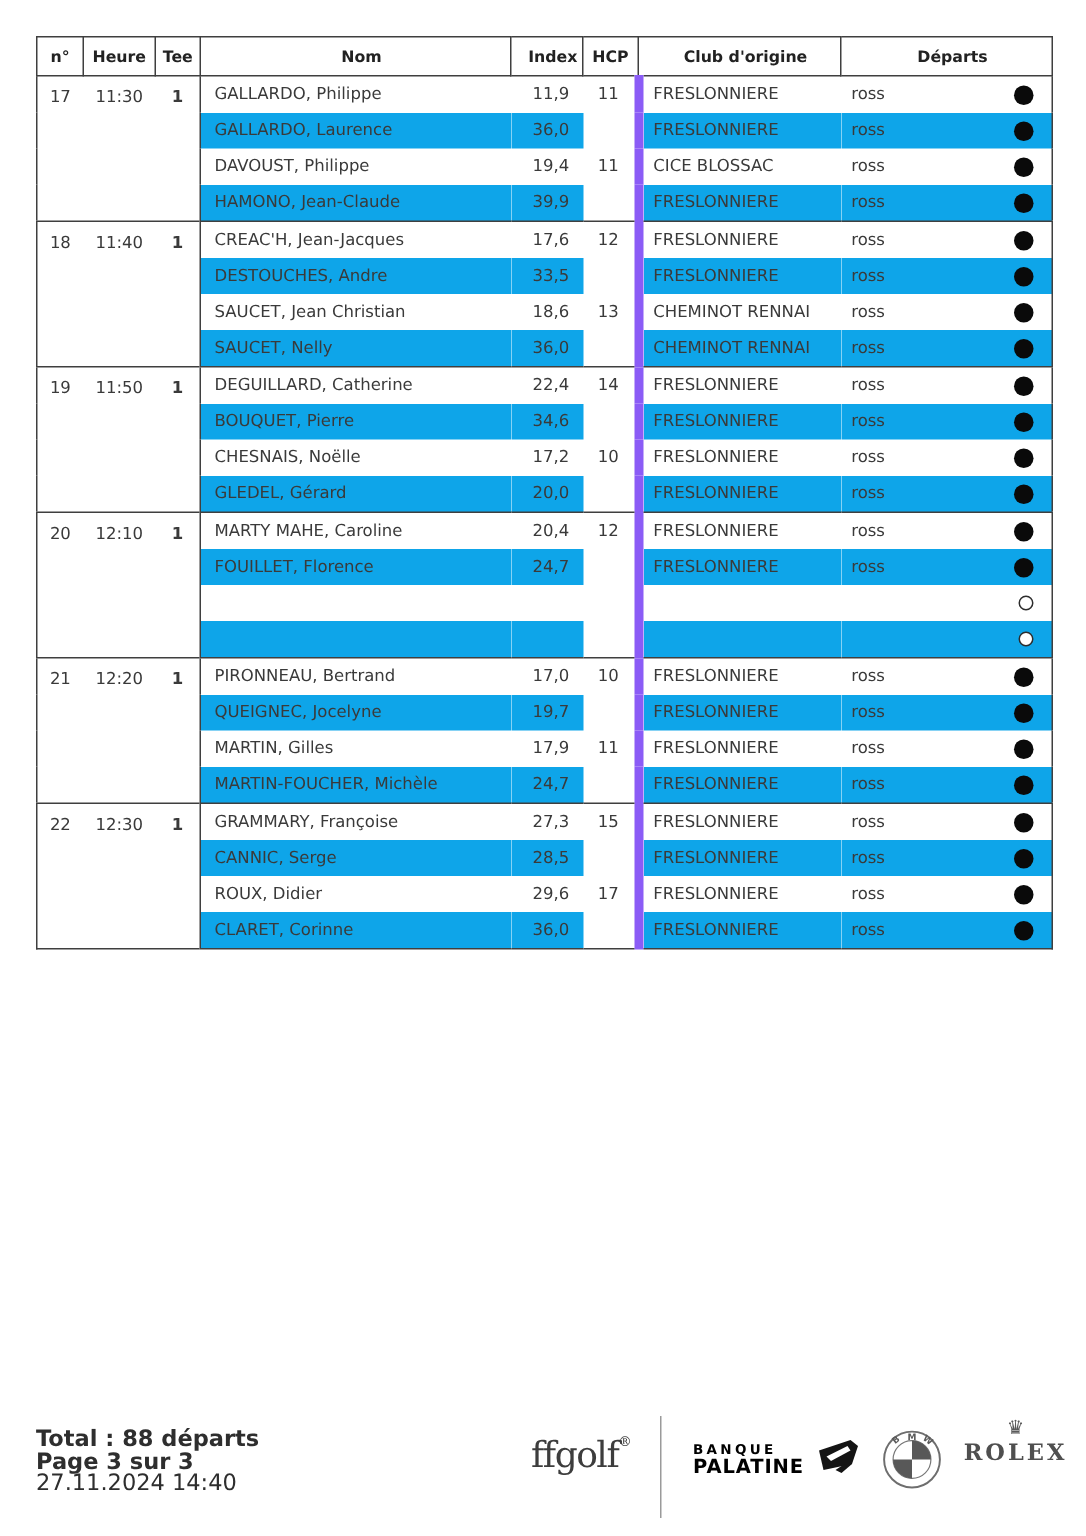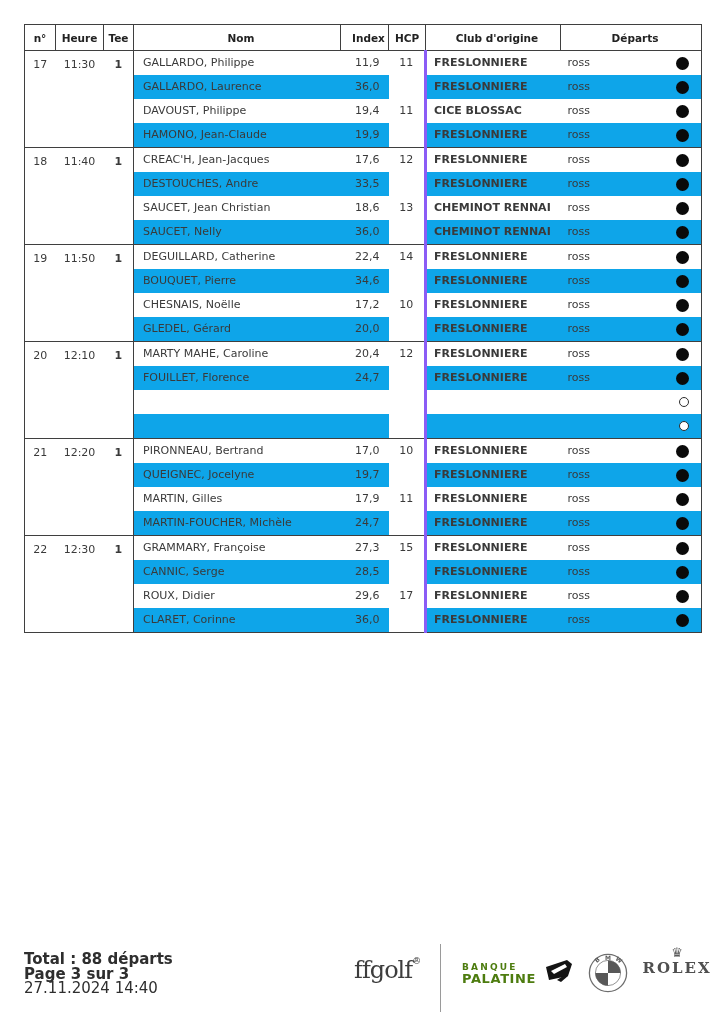--- a/index.html
+++ b/index.html
@@ -35,21 +35,21 @@
   td.sh { background:#0ea5e9; }
   tr.gfirst td { border-top:1px solid #3f3f3f; }
 
   td.col-num, td.col-heure, td.col-tee {
     text-align:center; vertical-align:top; padding-top:3px; line-height:22px; background:#fff;
   }
   td.col-tee { font-weight:700; border-right:1px solid #3f3f3f; }
   td.col-nom  { padding-left:9px; }
   td.col-index{ text-align:right; padding-right:9px;margin-top:24px; }
   td.col-hcp  { text-align:center; }
-  td.col-club { padding-left:7px; border-left:3px solid #8b5cf6;font-weight:bold; }
+  td.col-club { padding-left:7px; border-left:6px solid #8b5cf6; }
   td.col-departs { padding:0 12px 0 7px; }
   .departs-inner { display:flex; align-items:center; height:24px; }
   .ross { font-size:11px; color:#3a3a3a; }
   .dot { margin-left:auto; border-radius:50%; flex:0 0 auto; }
   .dot.filled { width:13px; height:13px; background:#0a0a0a; }
   .dot.open   { width:10px; height:10px; background:#fff; border:1.6px solid #2d2d2d; }
 
   
   .footer-left {
     position:absolute; left:24px; top:952px; font-size:15px; line-height:14.5px; color:#2e2e2e;
@@ -60,21 +60,21 @@
     position:absolute; left:354px; top:956px;
     font-family:"DejaVu Serif","Liberation Serif",serif;
     font-size:24px; color:#3d3d3d; letter-spacing:-1px;
   }
   .ffgolf-logo sup { font-size:9px; letter-spacing:0; vertical-align:14px; }
 
   .logo-divider {
     position:absolute; left:440px; top:944px; width:1px; height:68px; background:#9a9a9a;
   }
 
-  .palatine-logo { position:absolute; left:462px; top:959px; color:#4d7c0f; }
+  .palatine-logo { position:absolute; left:462px; top:959px; color:#000000; }
   .palatine-text { display:inline-block; vertical-align:middle; }
   .palatine-line1 { font-size:9px; font-weight:700; letter-spacing:2.2px; line-height:10px; }
   .palatine-line2 { font-size:13px; font-weight:700; letter-spacing:0.6px; line-height:13px; }
   .palatine-flag { display:inline-block; vertical-align:middle; margin-left:2px; }
 
   .bmw-logo { position:absolute; left:588px; top:953px; }
 
   .rolex-logo { position:absolute; left:642px; top:946px; width:70px; text-align:center; color:#4f4f4f; }
   .rolex-crown { font-size:13px; line-height:13px; color:#5a5a5a; }
   .rolex-text {
@@ -145,21 +145,21 @@
           <td class="col-club">CICE BLOSSAC</td>
           <td class="col-departs">
             <span class="departs-inner">
               <span class="ross">ross</span>
               <span class="dot filled"></span>
             </span>
           </td>
         </tr>
         <tr class="">
           <td class="col-nom sh">HAMONO, Jean-Claude</td>
-          <td class="col-index sh">19,9</td>
+          <td class="col-index sh">39,9</td>
           <td class="col-hcp"></td>
           <td class="col-club sh">FRESLONNIERE</td>
           <td class="col-departs sh">
             <span class="departs-inner">
               <span class="ross">ross</span>
               <span class="dot filled"></span>
             </span>
           </td>
         </tr>
         <tr class="gfirst">

